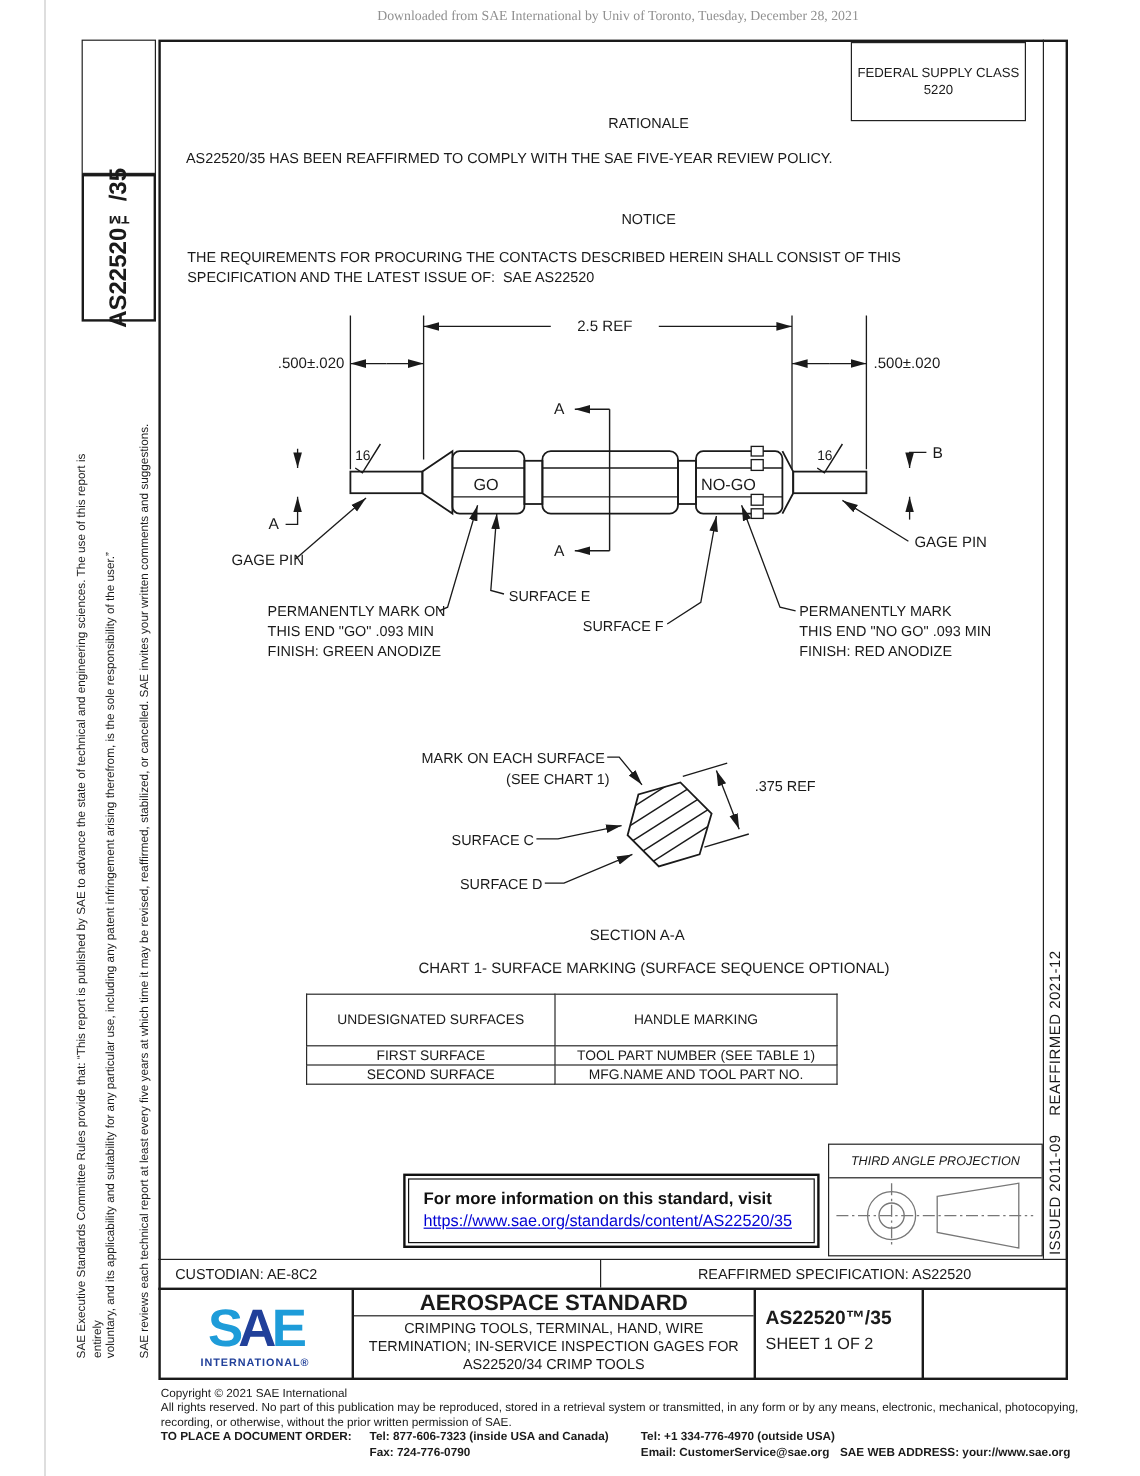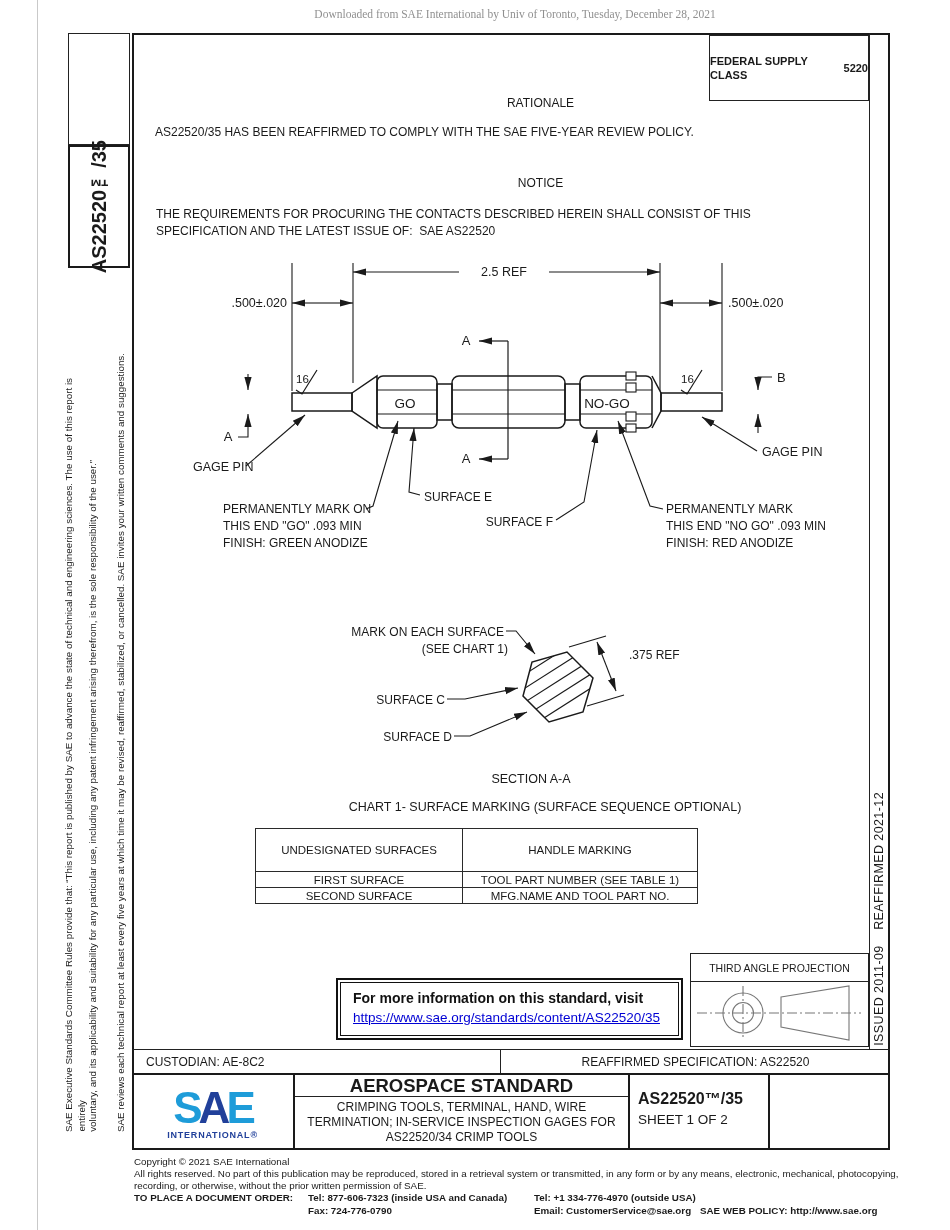--- a/index.html
+++ b/index.html
@@ -21,21 +21,21 @@
   table.chart td{height:15px;}
   
   #infobox{border:2.2px solid #111;box-sizing:border-box;}
   #infobox .inner{position:absolute;left:2px;top:2px;right:2px;bottom:2px;border:1.5px solid #111;
         box-sizing:border-box;padding:5px 0 0 12px;}
   #infobox .l1{font-weight:bold;font-size:14px;line-height:20px;color:#111;}
   #infobox a{font-size:13.5px;line-height:20px;text-decoration:underline;cursor:pointer;}
   
   #projbox{border:1.5px solid #222;box-sizing:border-box;}
   #projbox .hdr{height:28px;border-bottom:1.5px solid #222;box-sizing:border-box;
-        display:flex;align-items:center;justify-content:center;font-size:10.5px;}
+        display:flex;align-items:center;justify-content:center;font-size:10.5px;font-style:italic;}
   
   #custrow{border-top:1.5px solid #222;box-sizing:border-box;display:flex;}
   #custrow .cell{display:flex;align-items:center;font-size:12px;box-sizing:border-box;}
   
   #titleblock{display:flex;box-sizing:border-box;}
   #titleblock .cell{box-sizing:border-box;border-right:2px solid #1a1a1a;}
   #titleblock .cell:last-child{border-right:none;}
   .tb-doctype{font-weight:bold;font-size:18.5px;text-align:center;height:22px;line-height:22px;
         border-bottom:1.5px solid #222;box-sizing:border-box;}
   .tb-sub{font-size:12px;line-height:15.2px;text-align:center;padding-top:3px;}
@@ -64,21 +64,21 @@
   <div class="abs vtext" style="left:76px;bottom:98px;font-size:9.8px;">entirely</div>
   <div class="abs vtext" style="left:87px;bottom:98px;font-size:9.8px;">voluntary, and its applicability and suitability for any particular use, including any patent infringement arising therefrom, is the sole responsibility of the user.”</div>
   <div class="abs vtext" style="left:115px;bottom:98px;font-size:9.8px;">SAE reviews each technical report at least every five years at which time it may be revised, reaffirmed, stabilized, or cancelled. SAE invites your written comments and suggestions.</div>
 
   <div class="abs frame" style="left:132px;top:33px;width:758px;height:1117px;"></div>
 
   <div class="abs" style="left:869px;top:33px;width:19px;height:1016px;border-left:1.5px solid #222;box-sizing:border-box;">
     <span class="vtext abs" style="left:2px;bottom:3px;font-size:12.5px;letter-spacing:0.4px;">ISSUED 2011-09&nbsp;&nbsp;&nbsp;&nbsp;REAFFIRMED 2021-12</span>
   </div>
 
-  <div class="abs thin" style="left:709px;top:35px;width:160px;height:66px;display:flex;flex-direction:row;align-items:center;justify-content:center;font-weight:bold;">
+  <div class="abs thin" style="left:709px;top:35px;width:146px;height:66px;display:flex;flex-direction:column;align-items:center;justify-content:center;">
     <div style="font-size:11px;line-height:14px;">FEDERAL SUPPLY CLASS</div>
     <div style="font-size:11px;line-height:14px;">5220</div>
   </div>
 
   <div class="abs ctr" style="left:132px;top:96px;width:737px;font-size:12px;">RATIONALE</div>
   <div class="abs" style="left:155px;top:125px;font-size:12px;">AS22520/35 HAS BEEN REAFFIRMED TO COMPLY WITH THE SAE FIVE-YEAR REVIEW POLICY.</div>
   <div class="abs ctr" style="left:132px;top:176px;width:737px;font-size:12px;">NOTICE</div>
   <div class="abs pre" style="left:156px;top:206px;font-size:12px;line-height:17px;">THE REQUIREMENTS FOR PROCURING THE CONTACTS DESCRIBED HEREIN SHALL CONSIST OF THIS
 SPECIFICATION AND THE LATEST ISSUE OF:&nbsp; SAE AS22520</div>
 
@@ -287,15 +287,15 @@
   </div>
 
   <div class="abs footer-line" style="left:134px;top:1156px;">Copyright © 2021 SAE International</div>
   <div class="abs footer-line pre" style="left:134px;top:1168px;width:770px;">All rights reserved. No part of this publication may be reproduced, stored in a retrieval system or transmitted, in any form or by any means, electronic, mechanical, photocopying,
 recording, or otherwise, without the prior written permission of SAE.</div>
   <div class="abs footer-line b" style="left:134px;top:1192px;">TO PLACE A DOCUMENT ORDER:</div>
   <div class="abs footer-line b" style="left:308px;top:1192px;">Tel: 877-606-7323 (inside USA and Canada)</div>
   <div class="abs footer-line b" style="left:534px;top:1192px;">Tel: +1 334-776-4970 (outside USA)</div>
   <div class="abs footer-line b" style="left:308px;top:1205px;">Fax: 724-776-0790</div>
   <div class="abs footer-line b" style="left:534px;top:1205px;">Email: CustomerService@sae.org</div>
-  <div class="abs footer-line b" style="left:700px;top:1205px;">SAE WEB POLICY: http://www.sae.org</div>
+  <div class="abs footer-line b" style="left:700px;top:1205px;">SAE WEB ADDRESS: your://www.sae.org</div>
 
 </div>
 
 </body></html>

